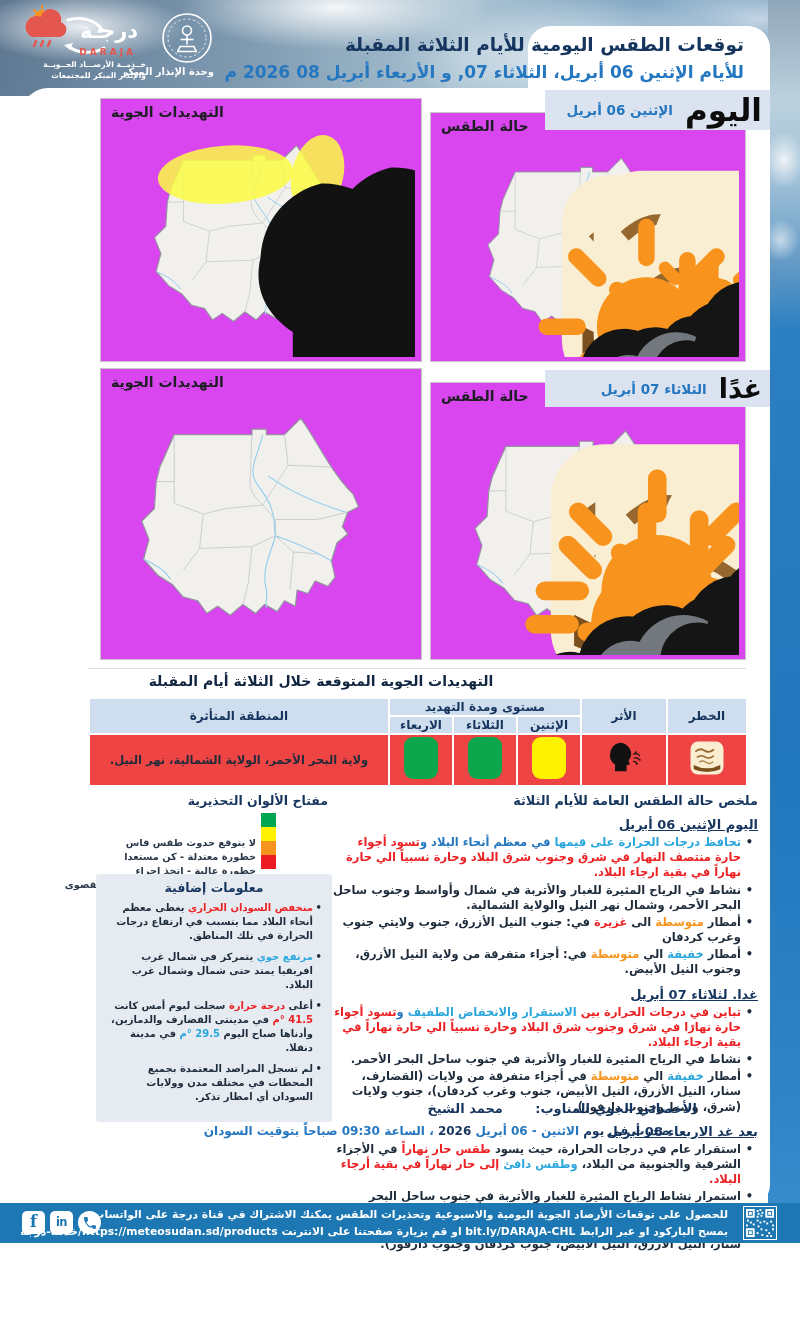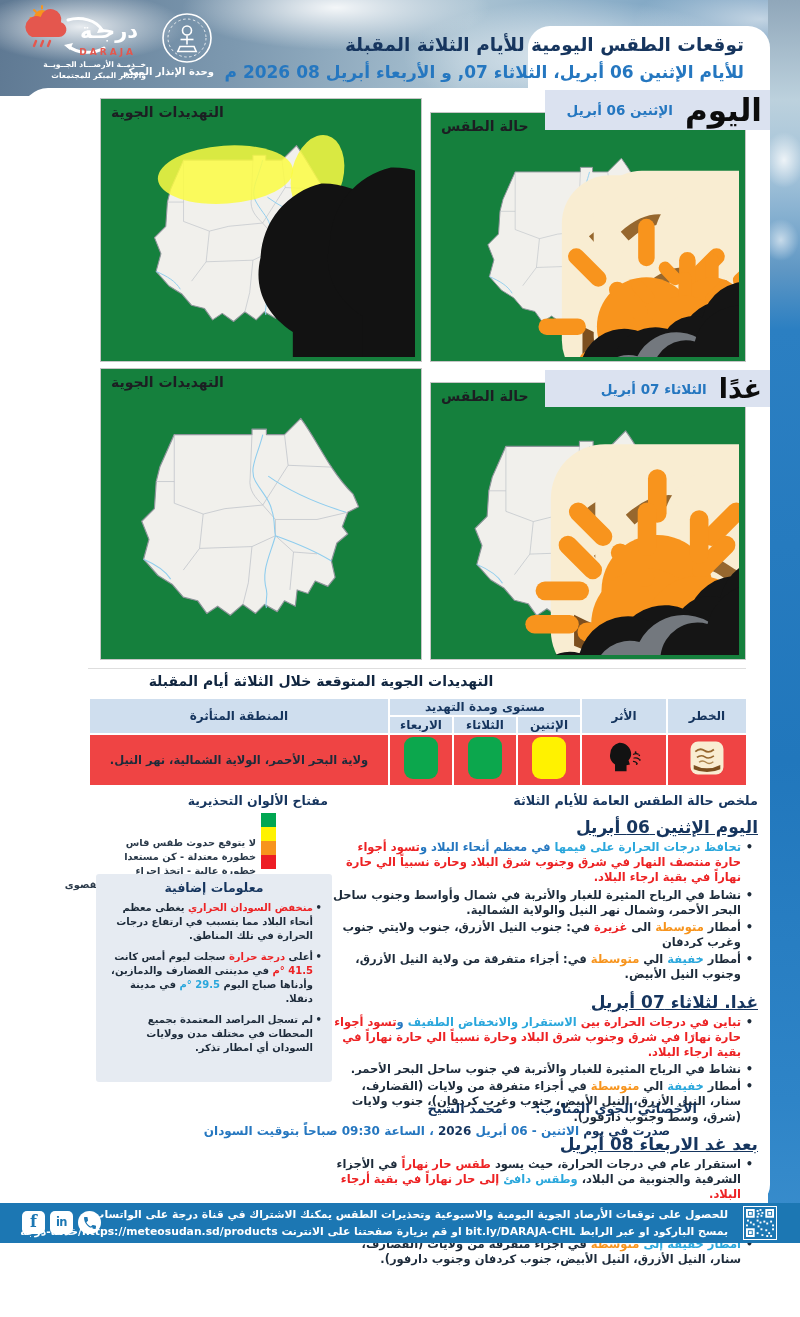--- a/index.html
+++ b/index.html
@@ -41,21 +41,21 @@
   
   .banner { background:#dbe2f0; display:flex; align-items:center; gap:12px; direction:rtl;
             padding:0 8px; z-index:4; }
   .banner1 { left:545px; top:90px; width:225px; height:40px; }
   .banner2 { left:545px; top:370px; width:225px; height:37px; }
   .b-day { font-weight:800; color:#0c0c0c; line-height:1; }
   .banner1 .b-day { font-size:31px; } .banner2 .b-day { font-size:27px; }
   .b-date { font-size:13.5px; font-weight:bold; color:#2577c0; }
 
   
-  .panel { background:#15803d; border:1.3px solid #c6c6c6; z-index:2; }
+  .panel { background:#d946ef; border:1.3px solid #c6c6c6; z-index:2; }
   .panel-t1 { left:100px; top:98px;  width:322px; height:264px; }
   .panel-w1 { left:430px; top:112px; width:316px; height:250px; }
   .panel-t2 { left:100px; top:368px; width:322px; height:292px; }
   .panel-w2 { left:430px; top:382px; width:316px; height:278px; }
   .panel-label { position:absolute; top:5px; left:10px; font-size:14px; font-weight:bold; color:#1c1e22; direction:rtl; }
   .mapwrap { position:absolute; left:6px; right:6px; top:24px; bottom:4px; }
   .mapwrap svg { width:100%; height:100%; }
 
   
   .divider { left:88px; top:668px; width:658px; height:1px; background:#dedede; }
@@ -70,30 +70,30 @@
 
   
   .legend { left:100px; top:793px; width:232px; direction:rtl; }
   .lg-title { text-align:right; font-size:12.5px; font-weight:bold; color:#16355e; margin-bottom:5px; padding-right:4px; }
   .lg-rows { padding-right:56px; direction:ltr; }
   .lg-row { display:flex; justify-content:flex-end; align-items:center; height:14px; }
   .lg-label { font-size:9.8px; font-weight:bold; color:#2b3a4a; white-space:nowrap; direction:rtl;margin-top:44px; }
   .lg-chip { width:15px; height:14px; margin-left:5px; flex:0 0 auto; }
 
   
-  .infobox { left:96px; top:874px; width:236px; height:208px; background:#e6ebf2; border-radius:3px; padding:6px 10px 4px; }
+  .infobox { left:96px; top:874px; width:236px; height:248px; background:#e6ebf2; border-radius:3px; padding:6px 10px 4px; }
   .ib-title { text-align:center; font-size:12.5px; font-weight:bold; color:#16355e; margin-bottom:6px; direction:rtl; }
   .ib-list { list-style:none; direction:rtl; text-align:right; }
   .ib-list li { font-size:10px; font-weight:bold; line-height:1.4; margin-bottom:7px; color:#1d2b3a; position:relative; padding-right:9px; }
   .ib-list li::before { content:"•"; position:absolute; right:0; top:0; color:#1d2b3a; }
 
   
   .summary { left:330px; top:793px; width:428px; direction:rtl; text-align:right; }
   .sum-title { font-size:12.8px; font-weight:bold; color:#16355e; margin-bottom:5px; }
-  .sum-head { font-size:17px; font-weight:bold; color:#16355e; text-decoration:underline; margin:9px 0 3px;text-align:right; }
+  .sum-head { font-size:13px; font-weight:bold; color:#16355e; text-decoration:underline; margin:9px 0 3px;text-align:right; }
   .sum-ul { list-style:none; padding-right:4px; }
   .sum-ul li { font-size:11.5px; font-weight:bold; line-height:1.32; margin-bottom:2px; position:relative; padding-right:13px; }
   .sum-ul li::before { content:"•"; position:absolute; right:1px; top:0; color:#1d2b3a; }
 
   .c-dark{color:#1d2b3a} .c-navy{color:#16355e} .c-blue{color:#2577c0}
   .c-cyan{color:#2aa7dc} .c-red{color:#ed2224} .c-orange{color:#f7941d}
   .c-w{color:#fff} .c-wb{color:#fff}
 
   
   .sig { right:103px; top:1101px; direction:rtl; font-size:13px; font-weight:bold; color:#16355e; white-space:nowrap; }
@@ -645,20 +645,21 @@
         <span class="lg-label">خطورة عالية جدا - اتخذ التدابير القصوى</span>
         <span class="lg-chip" style="background: rgb(237, 28, 36);"></span>
       </div>
     </div>
 </div>
 
 <div class="abs infobox">
   <div class="ib-title">معلومات إضافية</div>
   <ul class="ib-list">
       <li><span class="c-red">منخفض السودان الحراري</span><span class="c-dark"> يغطى معظم أنحاء البلاد مما يتسبب في ارتفاع درجات الحرارة في تلك المناطق.</span></li>
+      <li><span class="c-cyan">مرتفع جوي</span><span class="c-dark"> يتمركز في شمال غرب افريقيا يمتد حتى شمال وشمال غرب البلاد.</span></li>
       <li><span class="c-dark">أعلى </span><span class="c-red">درجة حرارة</span><span class="c-dark"> سجلت ليوم أمس كانت </span><span class="c-red">41.5 °م</span><span class="c-dark"> في مدينتى القضارف والدمازين، وأدناها صباح اليوم </span><span class="c-cyan">29.5 °م</span><span class="c-dark"> في مدينة دنقلا.</span></li>
       <li><span class="c-dark">لم تسجل المراصد المعتمدة بجميع المحطات في مختلف مدن وولايات السودان أي امطار تذكر.</span></li>
     </ul>
 </div>
 
 <div class="abs summary">
   <div class="sum-title">ملخص حالة الطقس العامة للأيام الثلاثة</div>
   <div>
       <div>
         <div class="sum-head">اليوم  الإثنين 06 أبريل</div>

